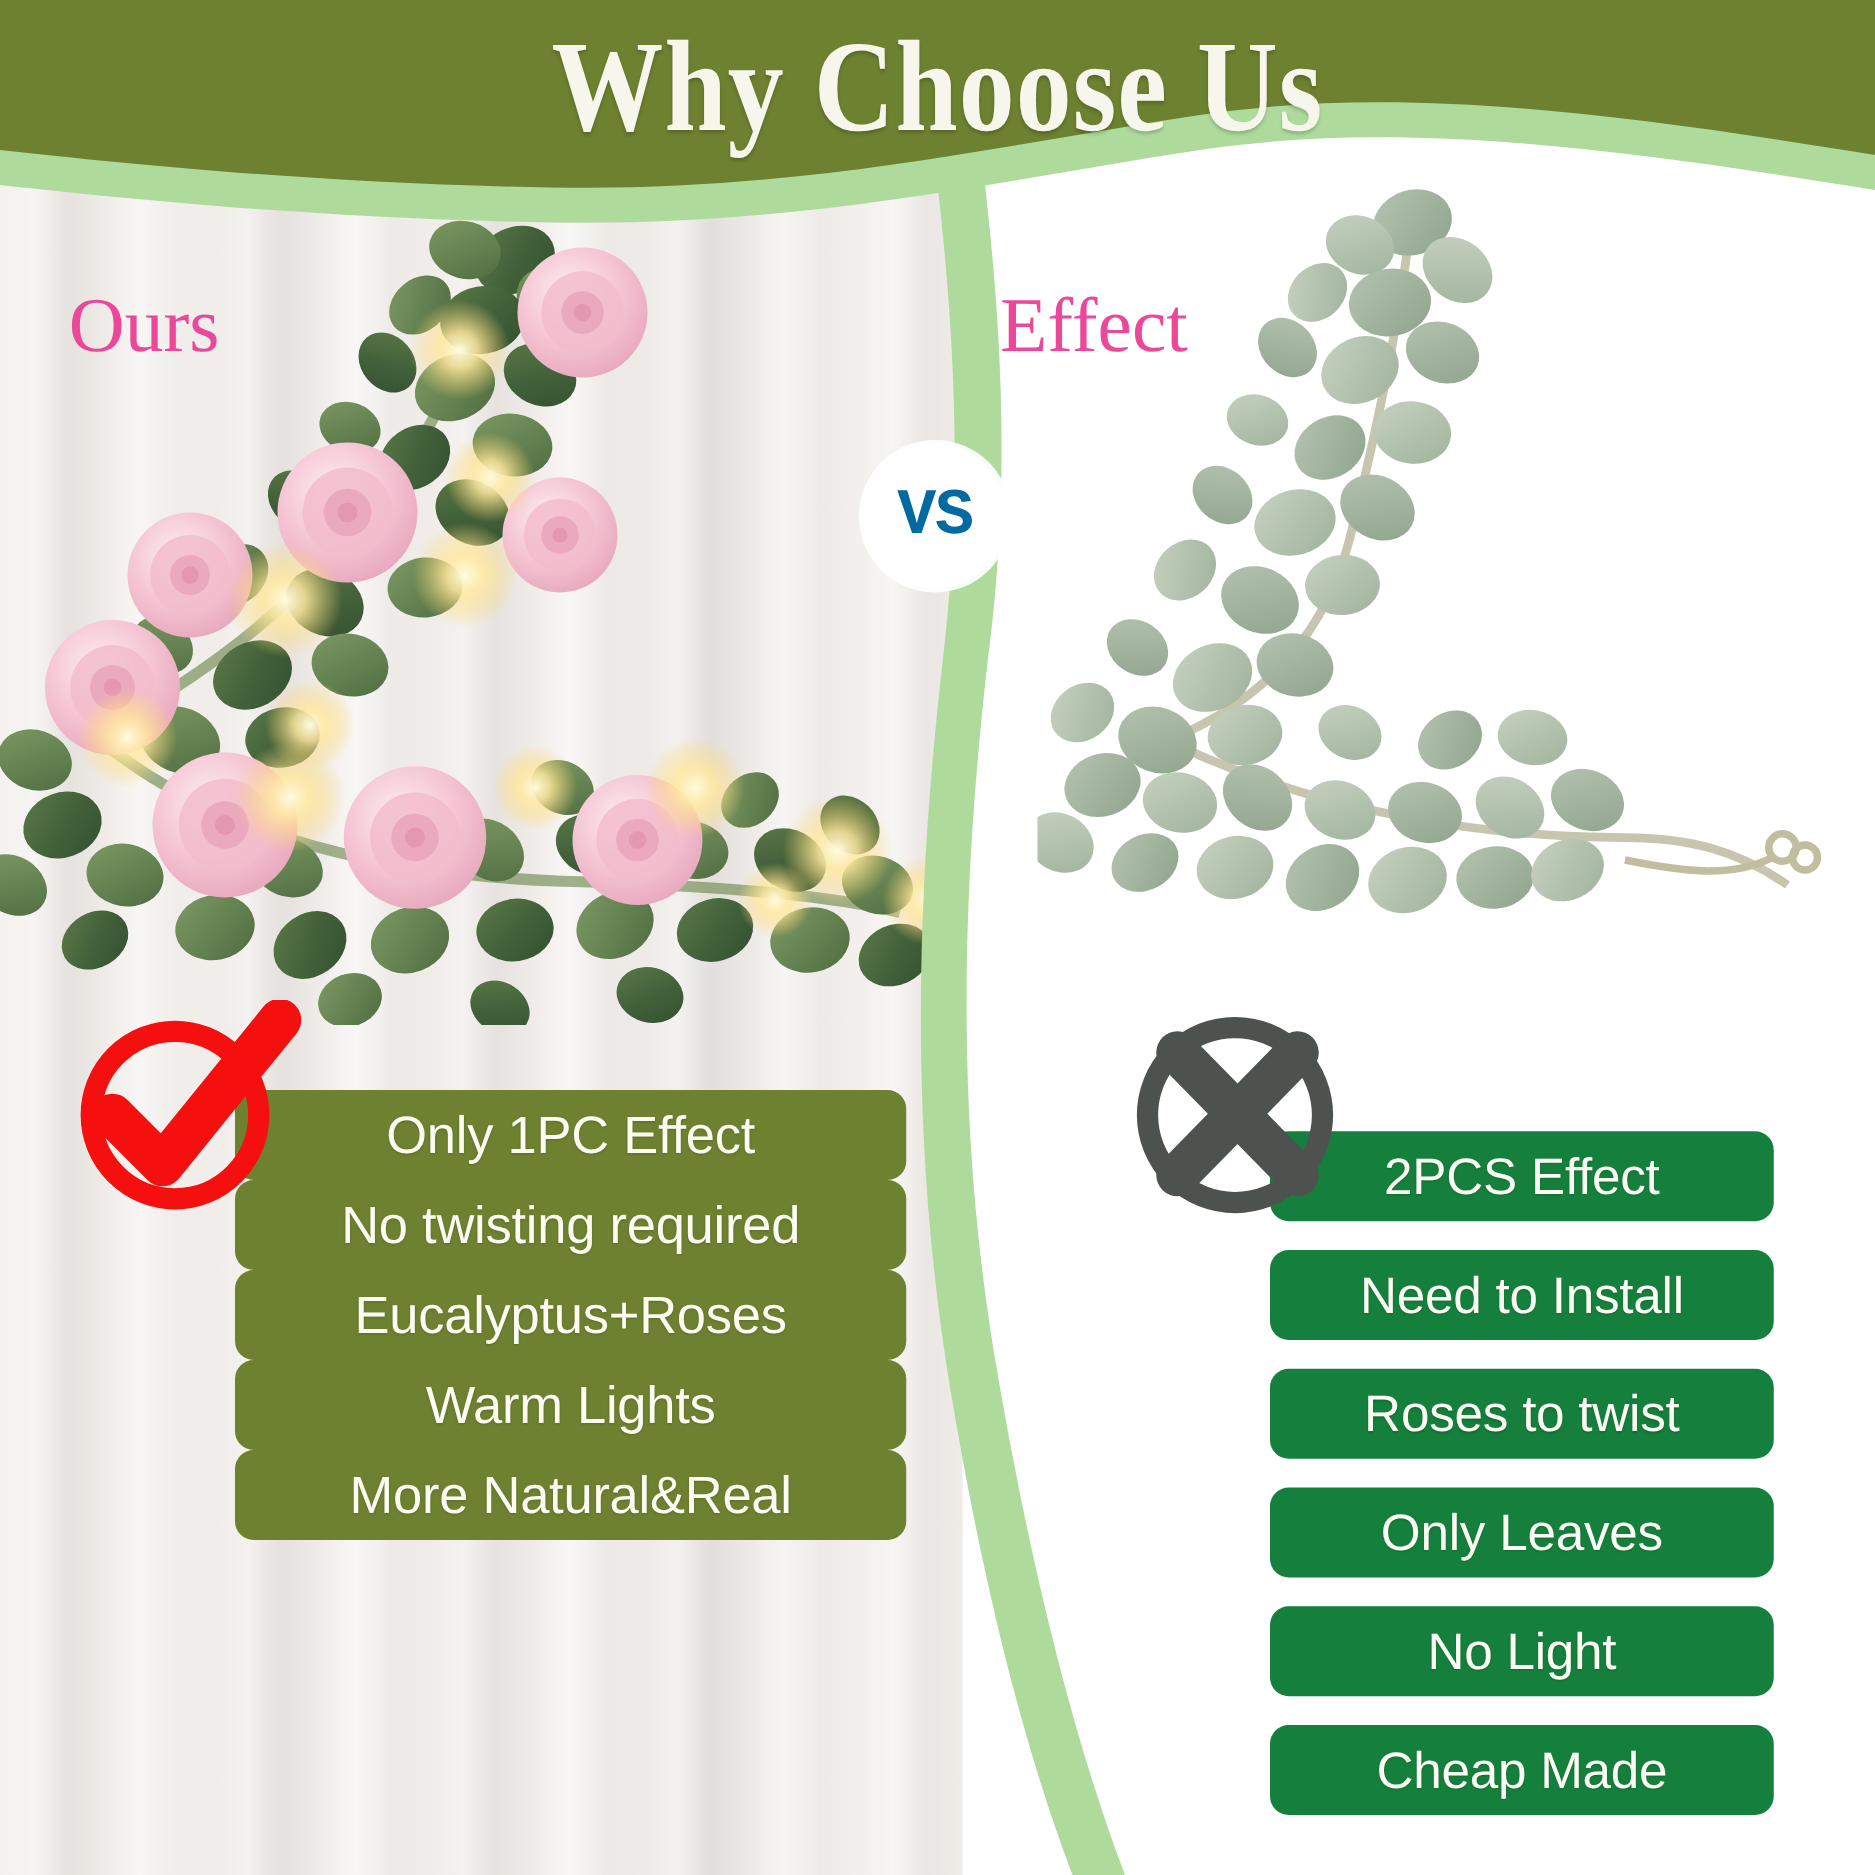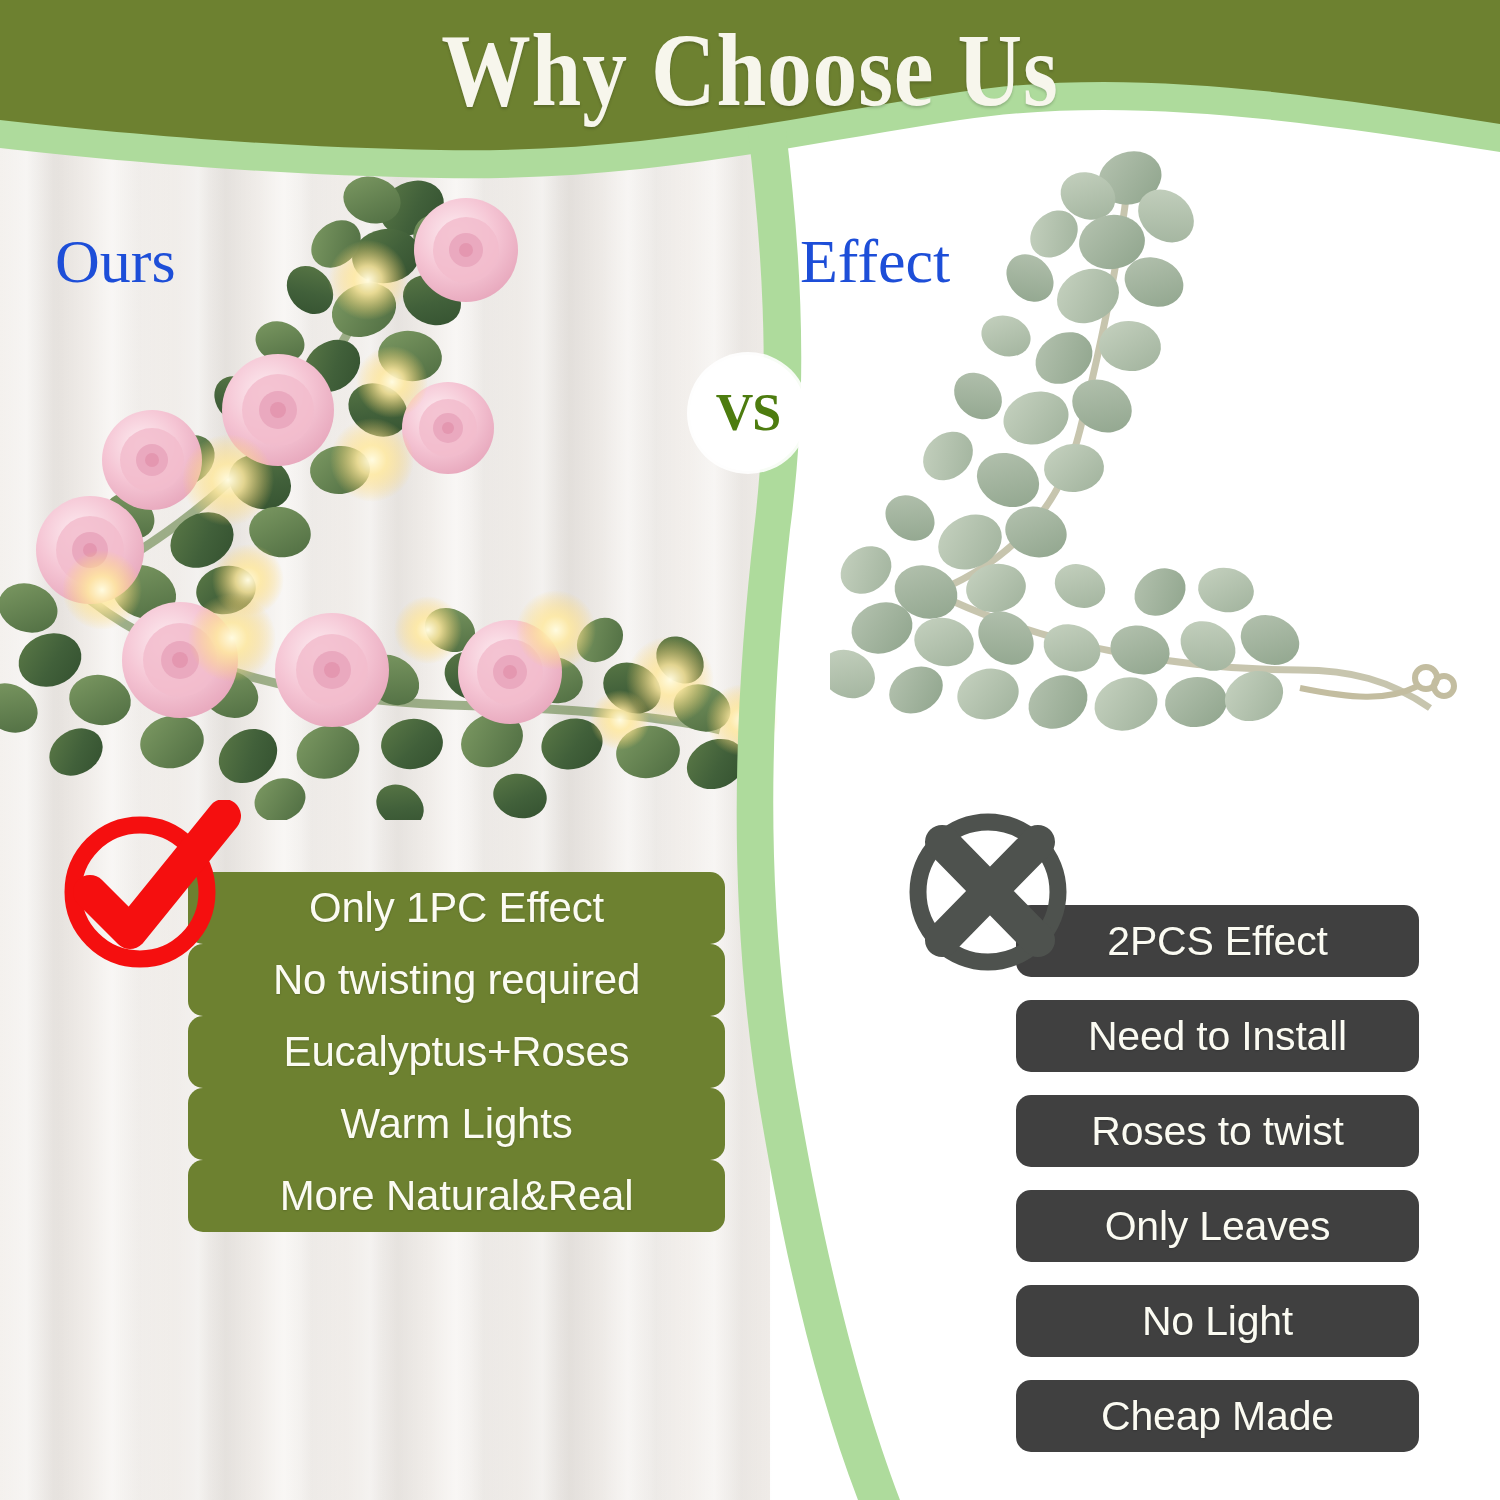--- a/index.html
+++ b/index.html
@@ -66,43 +66,43 @@
     transform-origin: 50% 0;
     white-space: nowrap;
   }
 
   
   .label-ours, .label-others {
     position: absolute;
     font-family: "Liberation Serif", "DejaVu Serif", serif;
     font-size: 62px;
     line-height: 66px;
-    color: #1d4ed8;
+    color: #ec4899;
     white-space: nowrap;
   }
   .label-ours   { left: 55px;  top: 228px; }
   .label-others { left: 800px; top: 228px; }
 
   
   .vs-badge {
     position: absolute;
     left: 690px; top: 355px;
     width: 116px; height: 116px;
     border-radius: 50%;
     background: #ffffff;
     box-shadow: 0 0 0 3px rgba(255,255,255,.9);
     display: flex; align-items: center; justify-content: center;
     z-index: 40;
   }
   .vs-badge span {
-    font-family: Liberation Serif, serif;
+    font-family: Liberation Mono, monospace;
     font-weight: bold;
     font-size: 52px;
     letter-spacing: -1px;
-    color: #4d7c0f;
+    color: #0369a1;
     transform: translateY(-1px);
   }
 
   
   .art { position: absolute; pointer-events: none; }
   .art-left  { left: -20px; top: 160px; }
   .art-right { left: 830px; top: 150px; }
 
   
   .check-icon { position: absolute; left: 52px;  top: 800px; width: 190px; height: 175px; z-index: 25; }
@@ -121,21 +121,21 @@
     justify-content: center;
     color: #fbfbf2;
     font-family: "Liberation Sans", sans-serif;
     font-size: 42px;
     line-height: 46px;
     letter-spacing: -0.2px;
     white-space: nowrap;
     text-shadow: 0 1px 2px rgba(0,0,0,.16);
   }
   .pills-left .pill  { background: #6d8130; }
-  .pills-right .pill { background: #404040; margin-bottom: 23px; font-size: 41px; margin-left: 31px; }
+  .pills-right .pill { background: #15803d; margin-bottom: 23px; font-size: 41px; margin-left: 31px; }
   .pill:last-child { margin-bottom: 0; }
 </style>
 </head>
 <body>
 
 <div id="page">
 
   <div class="half-left"></div>
   <div class="half-right"></div>
   <div class="curtain-folds"></div>

